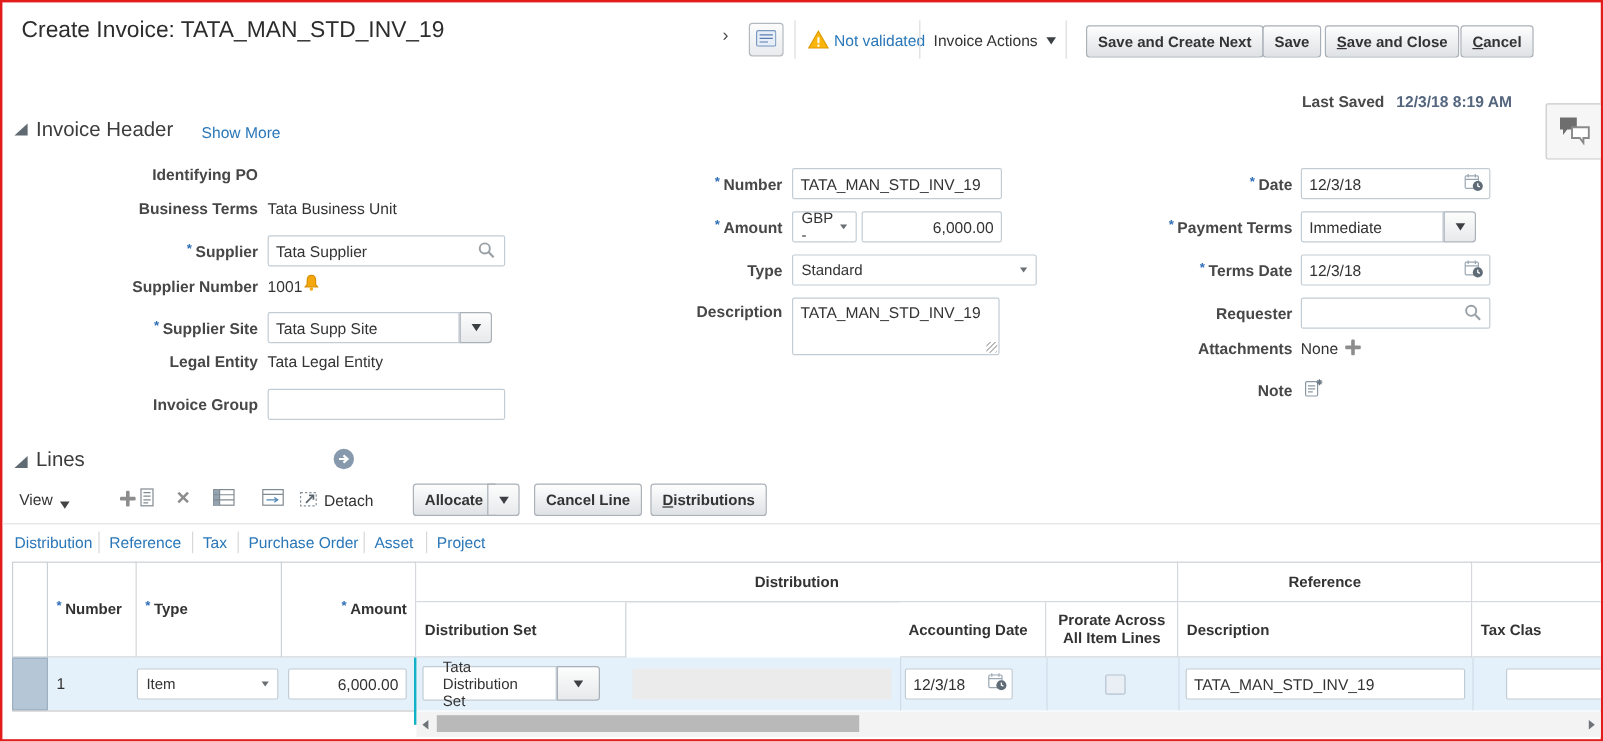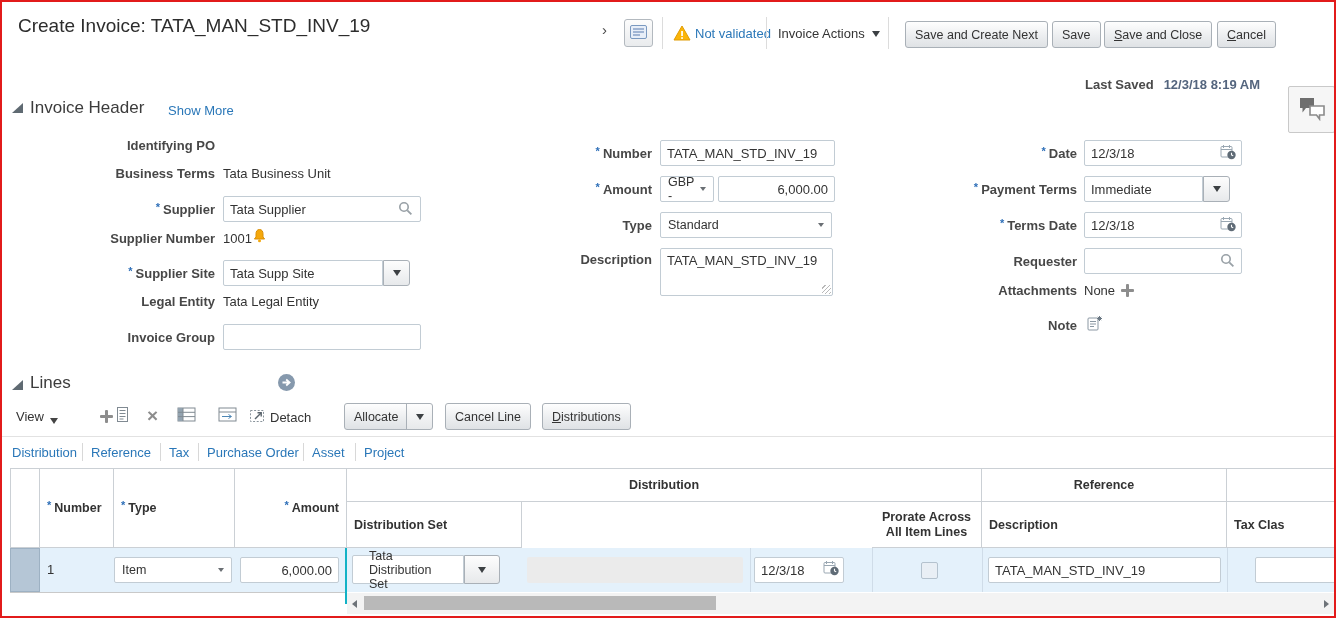--- a/index.html
+++ b/index.html
@@ -4,21 +4,21 @@
 <style>
   html,body{margin:0;padding:0;background:#fff;}
   .canvas{position:relative;width:1336px;height:618px;box-sizing:border-box;
     border:2px solid var(--border_red,#e21b1b);overflow:hidden;background:#fff;
     font-family:"Liberation Sans",sans-serif;color:#333;}
   .abs{position:absolute;}
   .page-title{font-size:19px;color:#2d2d2d;}
   .vsep{position:absolute;width:1px;height:32px;top:15px;background:#dcdcdc;}
   .link{color:var(--link_blue,#2a77b8);font-size:13px;cursor:pointer;}
   .btn{position:absolute;display:inline-flex;align-items:center;justify-content:center;
-    height:27px;padding:0 9px;font-weight:normal;font-size:12.5px;color:#333;
+    height:27px;padding:0 9px;font-weight:bold;font-size:12.5px;color:#333;
     background:linear-gradient(#fefefe,#eceef0 55%,#dfe2e5);
     border:1px solid var(--button_border,#a9b0b7);border-radius:3px;box-sizing:border-box;white-space:nowrap;cursor:pointer;}
   .btn span{display:block;}
   .btn .fl::first-letter{text-decoration:underline;}
   .lbl{position:absolute;font-weight:bold;font-size:13px;color:var(--label_gray,#474747);text-align:right;white-space:nowrap;}
   .val{position:absolute;font-size:13px;color:#333;white-space:nowrap;}
   .req{color:var(--star_blue,#2e6fb8);font-weight:bold;font-size:11px;position:relative;top:-3px;margin-right:3px;}
   .input{position:absolute;box-sizing:border-box;height:26px;border:1px solid #c2ccd4;border-radius:2px;
     padding:0 6px;font-family:"Liberation Sans",sans-serif;font-size:13px;color:#333;background:#fff;}
   .input.right{text-align:right;}
@@ -166,21 +166,21 @@
   <input class="input" style="left: 658px; top: 138px; width: 175px;" value="TATA_MAN_STD_INV_19">
 
   <div class="lbl" style="left:490px;top:180px;width:160px;"><span class="req">*</span><span>Amount</span></div>
   <div class="selectish dis" style="left:658px;top:174px;width:54px;height:26px;">
     <span>GBP -</span>
       <span class="caret sm"></span>
   </div>
   <input class="input right" style="left: 716px; top: 174px; width: 117px;" value="6,000.00">
 
   <div class="lbl" style="left:490px;top:216px;width:160px;">Type</div>
-  <div class="selectish dis" style="left:658px;top:210px;width:172px;height:26px;">
+  <div class="selectish dis" style="left:658px;top:210px;width:204px;height:26px;">
     <span>Standard</span>
       <span class="caret sm"></span>
   </div>
 
   <div class="lbl" style="left:490px;top:250px;width:160px;">Description</div>
   <textarea class="input" style="left: 658px; top: 246px; width: 173px; height: 48px; resize: none; padding-top: 4px;">TATA_MAN_STD_INV_19</textarea>
   <div class="resize-handle" style="left:820px;top:283px;"></div>
 
   
   <div class="lbl" style="left:905px;top:144px;width:170px;"><span class="req">*</span><span>Date</span></div>
@@ -338,20 +338,21 @@
   <div class="hcell rightal" style="left:233px;top:466px;width:112px;height:80px;border-top:1px solid var(--table_border,#cbd0d5);">
       <span class="req">*</span>
       <span>Amount</span>
     </div>
   
   <div class="hcell center" style="left:345px;top:466px;width:635px;height:34px;border-top:1px solid var(--table_border,#cbd0d5);">Distribution</div>
   <div class="hcell center" style="left:980px;top:466px;width:245px;height:34px;border-top:1px solid var(--table_border,#cbd0d5);">Reference</div>
   <div class="hcell" style="left:1225px;top:466px;width:115px;height:34px;border-top:1px solid var(--table_border,#cbd0d5);"></div>
   
   <div class="hcell" style="left:345px;top:500px;width:175px;height:46px;">Distribution Set</div>
+  <div class="hcell" style="left:748px;top:500px;width:122px;height:46px;">Accounting Date</div>
   <div class="hcell center" style="left:870px;top:500px;width:110px;height:46px;white-space:normal;text-align:center;line-height:1.2;font-size:12.5px;">Prorate Across All Item Lines</div>
   <div class="hcell" style="left:980px;top:500px;width:245px;height:46px;">Description</div>
   <div class="hcell" style="left:1225px;top:500px;width:115px;height:46px;">Tax Clas</div>
 
   
   <div class="abs" style="left:8px;top:546px;width:1332px;height:44px;background:var(--row_selected_bg,#e4f1fb);"></div>
   <div class="abs" style="left:8px;top:546px;width:30px;height:44px;background:var(--row_selector_bg,#b5c6d6);border:1px solid #9db1c3;box-sizing:border-box;"></div>
   <div class="abs" style="left:45px;top:546px;height:44px;line-height:44px;font-size:13px;color:#333;">1</div>
 
   <span class="rowsep" style="left:748px;"></span>

